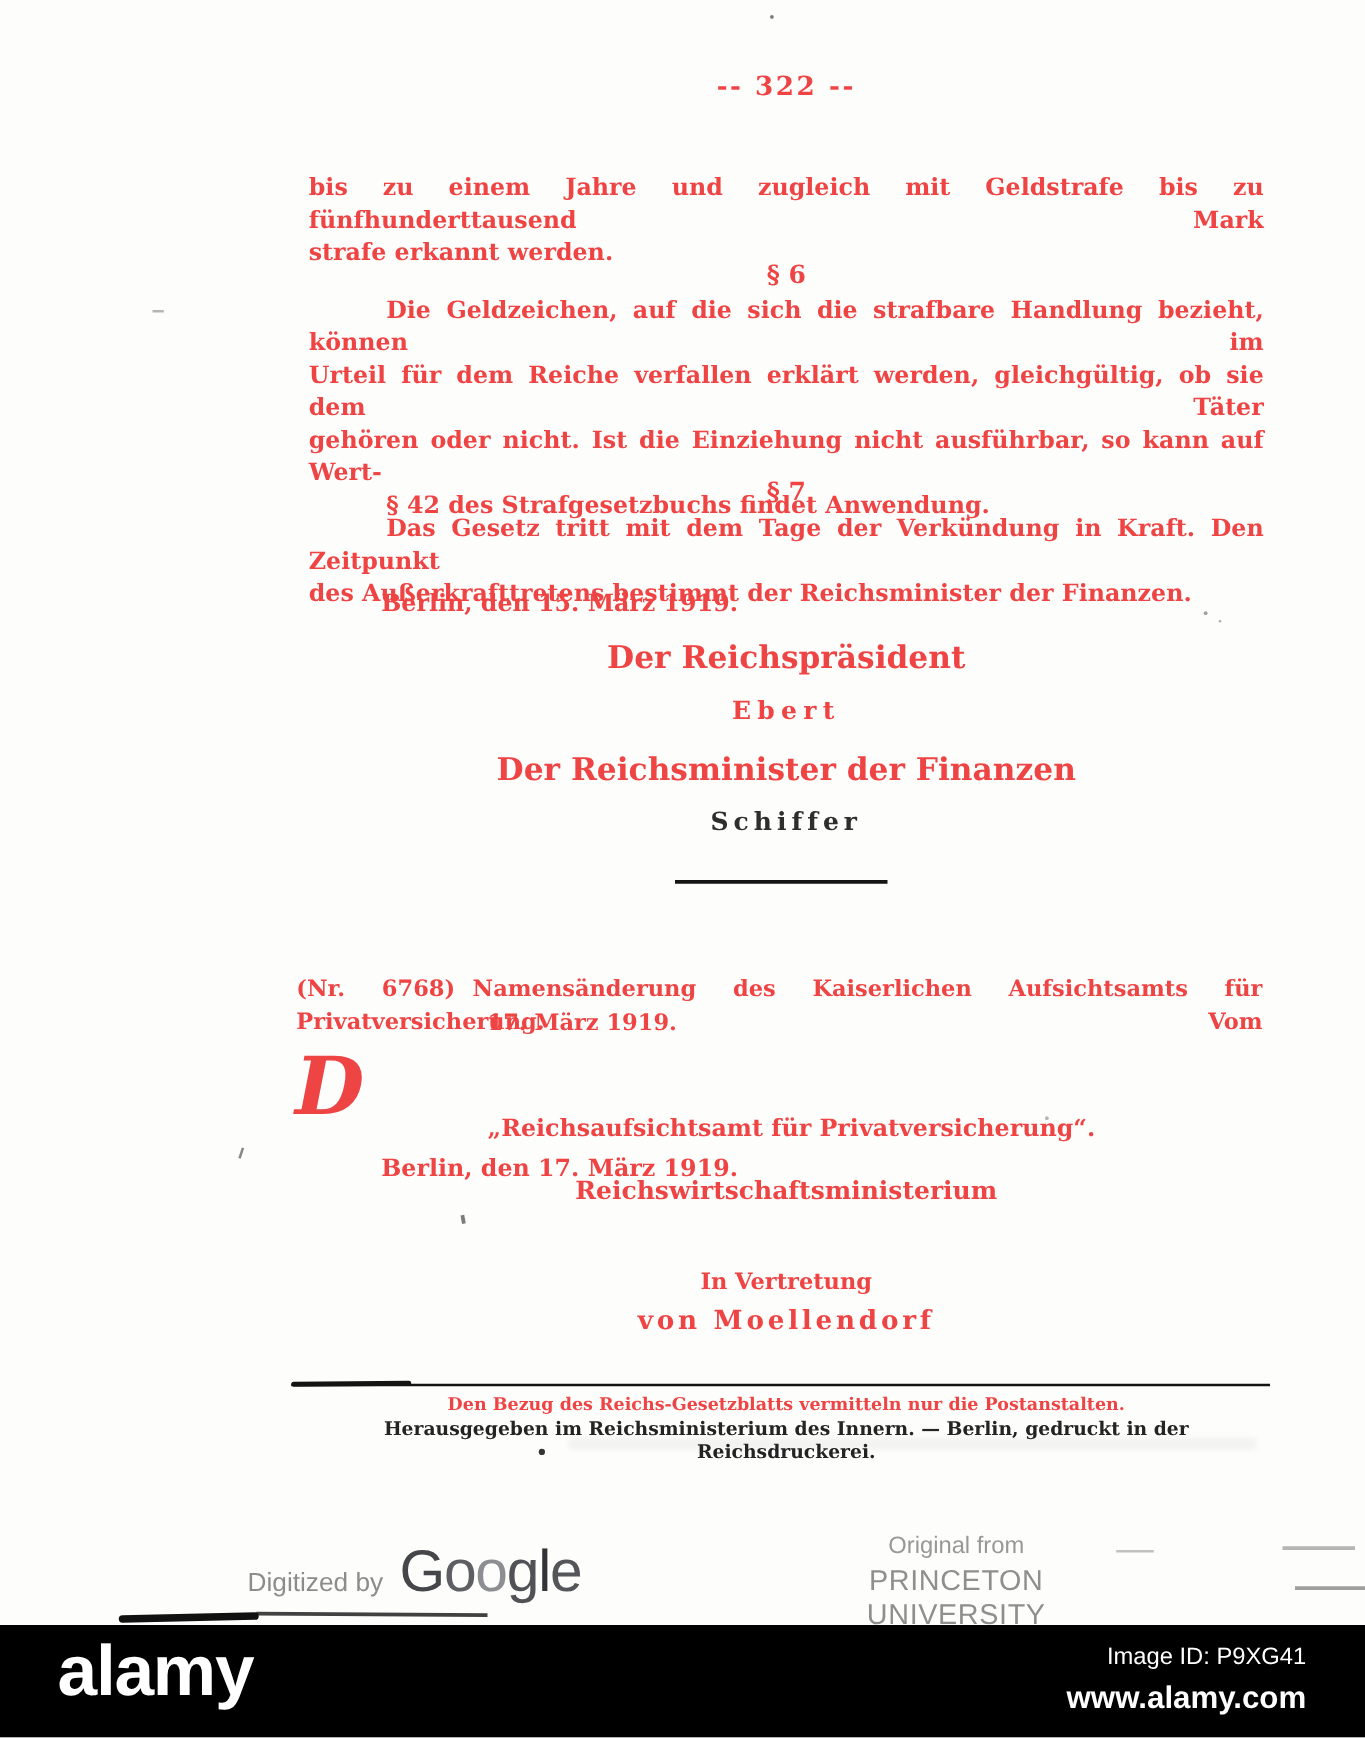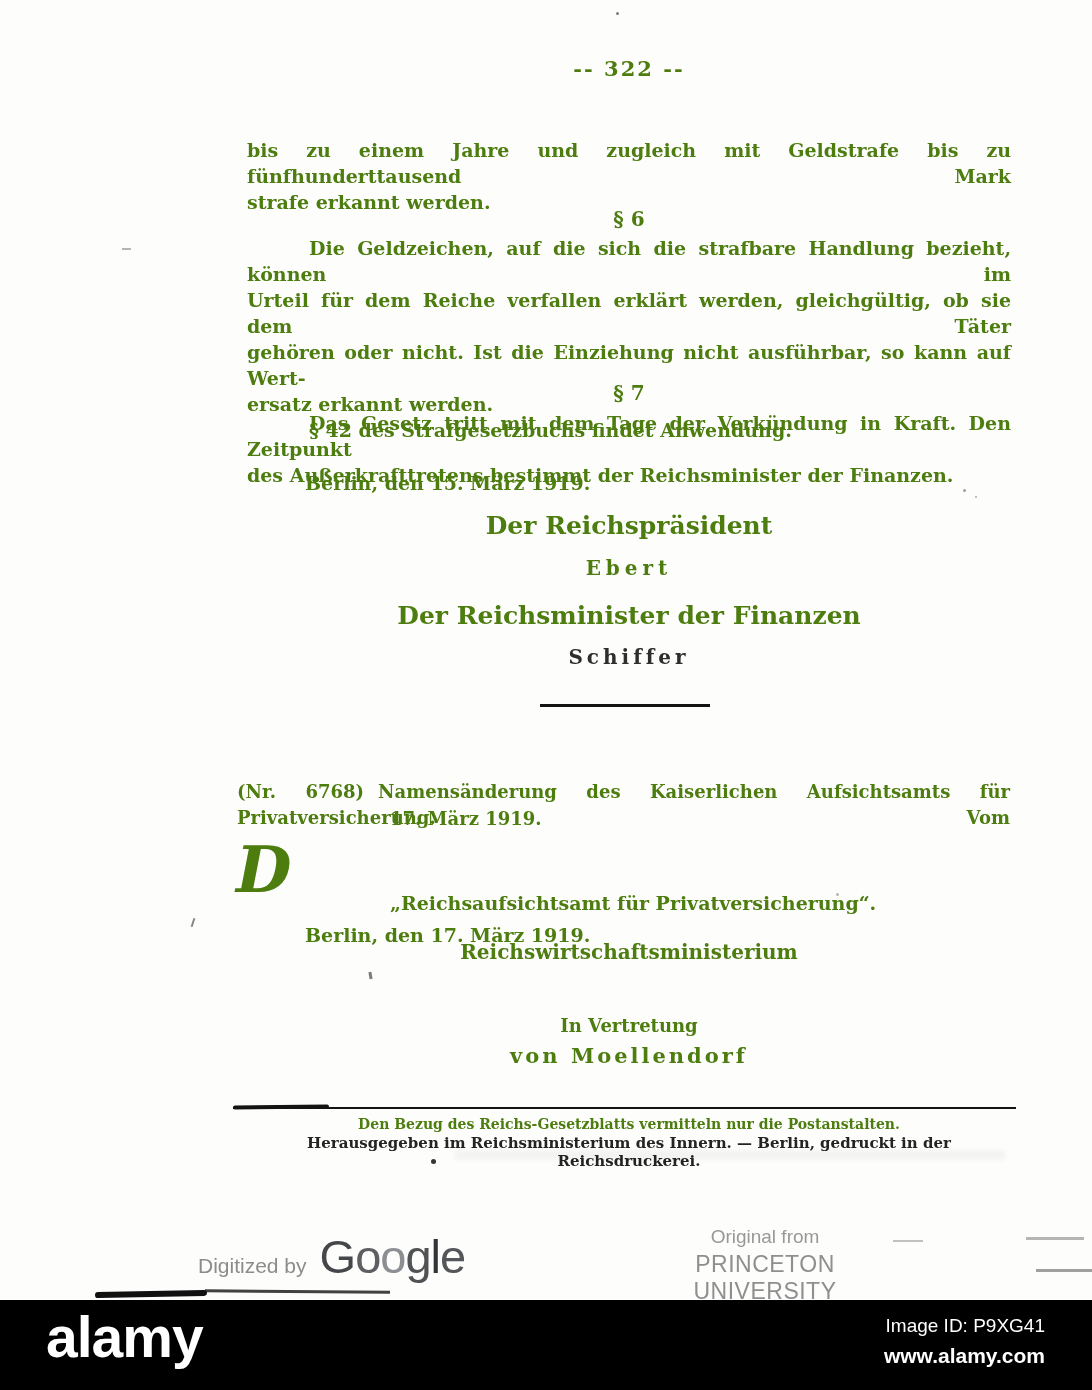--- a/index.html
+++ b/index.html
@@ -1,19 +1,19 @@
 <!DOCTYPE html>
 <html><head>
 <meta charset="utf-8">
 <style>
   html,body{margin:0;padding:0;background:#e8e8e8;}
   .page{position:relative;width:1092px;height:1390px;background:#fdfdfc;overflow:hidden;
         font-family:"DejaVu Serif",serif;color:#191919;}
   
-  .de{font-family:"DejaVu Serif",serif;font-weight:700;color:#4d7c0f;}
+  .de{font-family:"DejaVu Serif",serif;font-weight:700;color:#ef4444;}
   .col{position:absolute;left:247px;width:764px;}
   .body-text{font-size:19px;line-height:26px;}
   .jline{text-align:justify;text-align-last:justify;}
   .lline{text-align:left;}
   .ind{text-indent:62px;}
   .center{text-align:center;}
   .pagenum{top:56px;font-size:21px;letter-spacing:2px;}
   .sech{font-size:20px;}
   .sig-title{font-size:25px;}
   .sig-name{font-size:20px;}
@@ -33,21 +33,21 @@
   .origfrom{position:absolute;left:628px;top:1226px;width:274px;text-align:center;}
   .orig-line1{font-size:19px;color:#989898;}
   .orig-line2{font-size:23px;color:#8f8f8f;letter-spacing:.5px;margin-top:3px;}
   
   .alamybar{position:absolute;left:0;top:1300px;width:1092px;height:98px;background:#000;}
   .alamy-logo{position:absolute;left:46px;top:4px;font-family:"Liberation Sans",sans-serif;
               font-weight:700;font-size:57px;color:#fff;letter-spacing:-1px;}
   .alamy-right{position:absolute;right:47px;top:15px;text-align:right;
                font-family:"Liberation Sans",sans-serif;color:#fff;}
   .alamy-id{font-size:19px;}
-  .alamy-url{font-size:21px;font-weight:700;margin-top:7px;}
+  .alamy-url{font-size:25px;font-weight:700;margin-top:7px;}
   
   .art{position:absolute;background:#111;}
   .round{border-radius:50%;}
   .smear{position:absolute;background:rgba(0,0,0,.04);filter:blur(2px);}
 </style>
 </head>
 <body>
 
 <div class="page">
 
@@ -56,21 +56,20 @@
   <div class="col body-text de" style="top:108px;margin-top:29px;">
     <div class="jline">bis zu einem Jahre und zugleich mit Geldstrafe bis zu fünfhunderttausend Mark</div>
     <div class="lline">strafe erkannt werden.</div>
   </div>
 
   <div class="col center de sech" style="top:207px;">§ 6</div>
   <div class="col body-text de" style="top:235px;">
     <div class="jline ind">Die Geldzeichen, auf die sich die strafbare Handlung bezieht, können im</div>
     <div class="jline">Urteil für dem Reiche verfallen erklärt werden, gleichgültig, ob sie dem Täter</div>
     <div class="jline">gehören oder nicht. Ist die Einziehung nicht ausführbar, so kann auf Wert-</div>
-    <div class="lline">ersatz erkannt werden.</div>
     <div class="lline ind">§ 42 des Strafgesetzbuchs findet Anwendung.</div>
   </div>
 
   <div class="col center de sech" style="top:381px;">§ 7</div>
   <div class="col body-text de" style="top:410px;">
     <div class="jline ind">Das Gesetz tritt mit dem Tage der Verkündung in Kraft. Den Zeitpunkt</div>
     <div class="lline">des Außerkrafttretens bestimmt der Reichsminister der Finanzen.</div>
   </div>
   <div class="de body-text" style="position:absolute;left:305px;top:470px;">Berlin, den 15. März 1919.</div>
 

